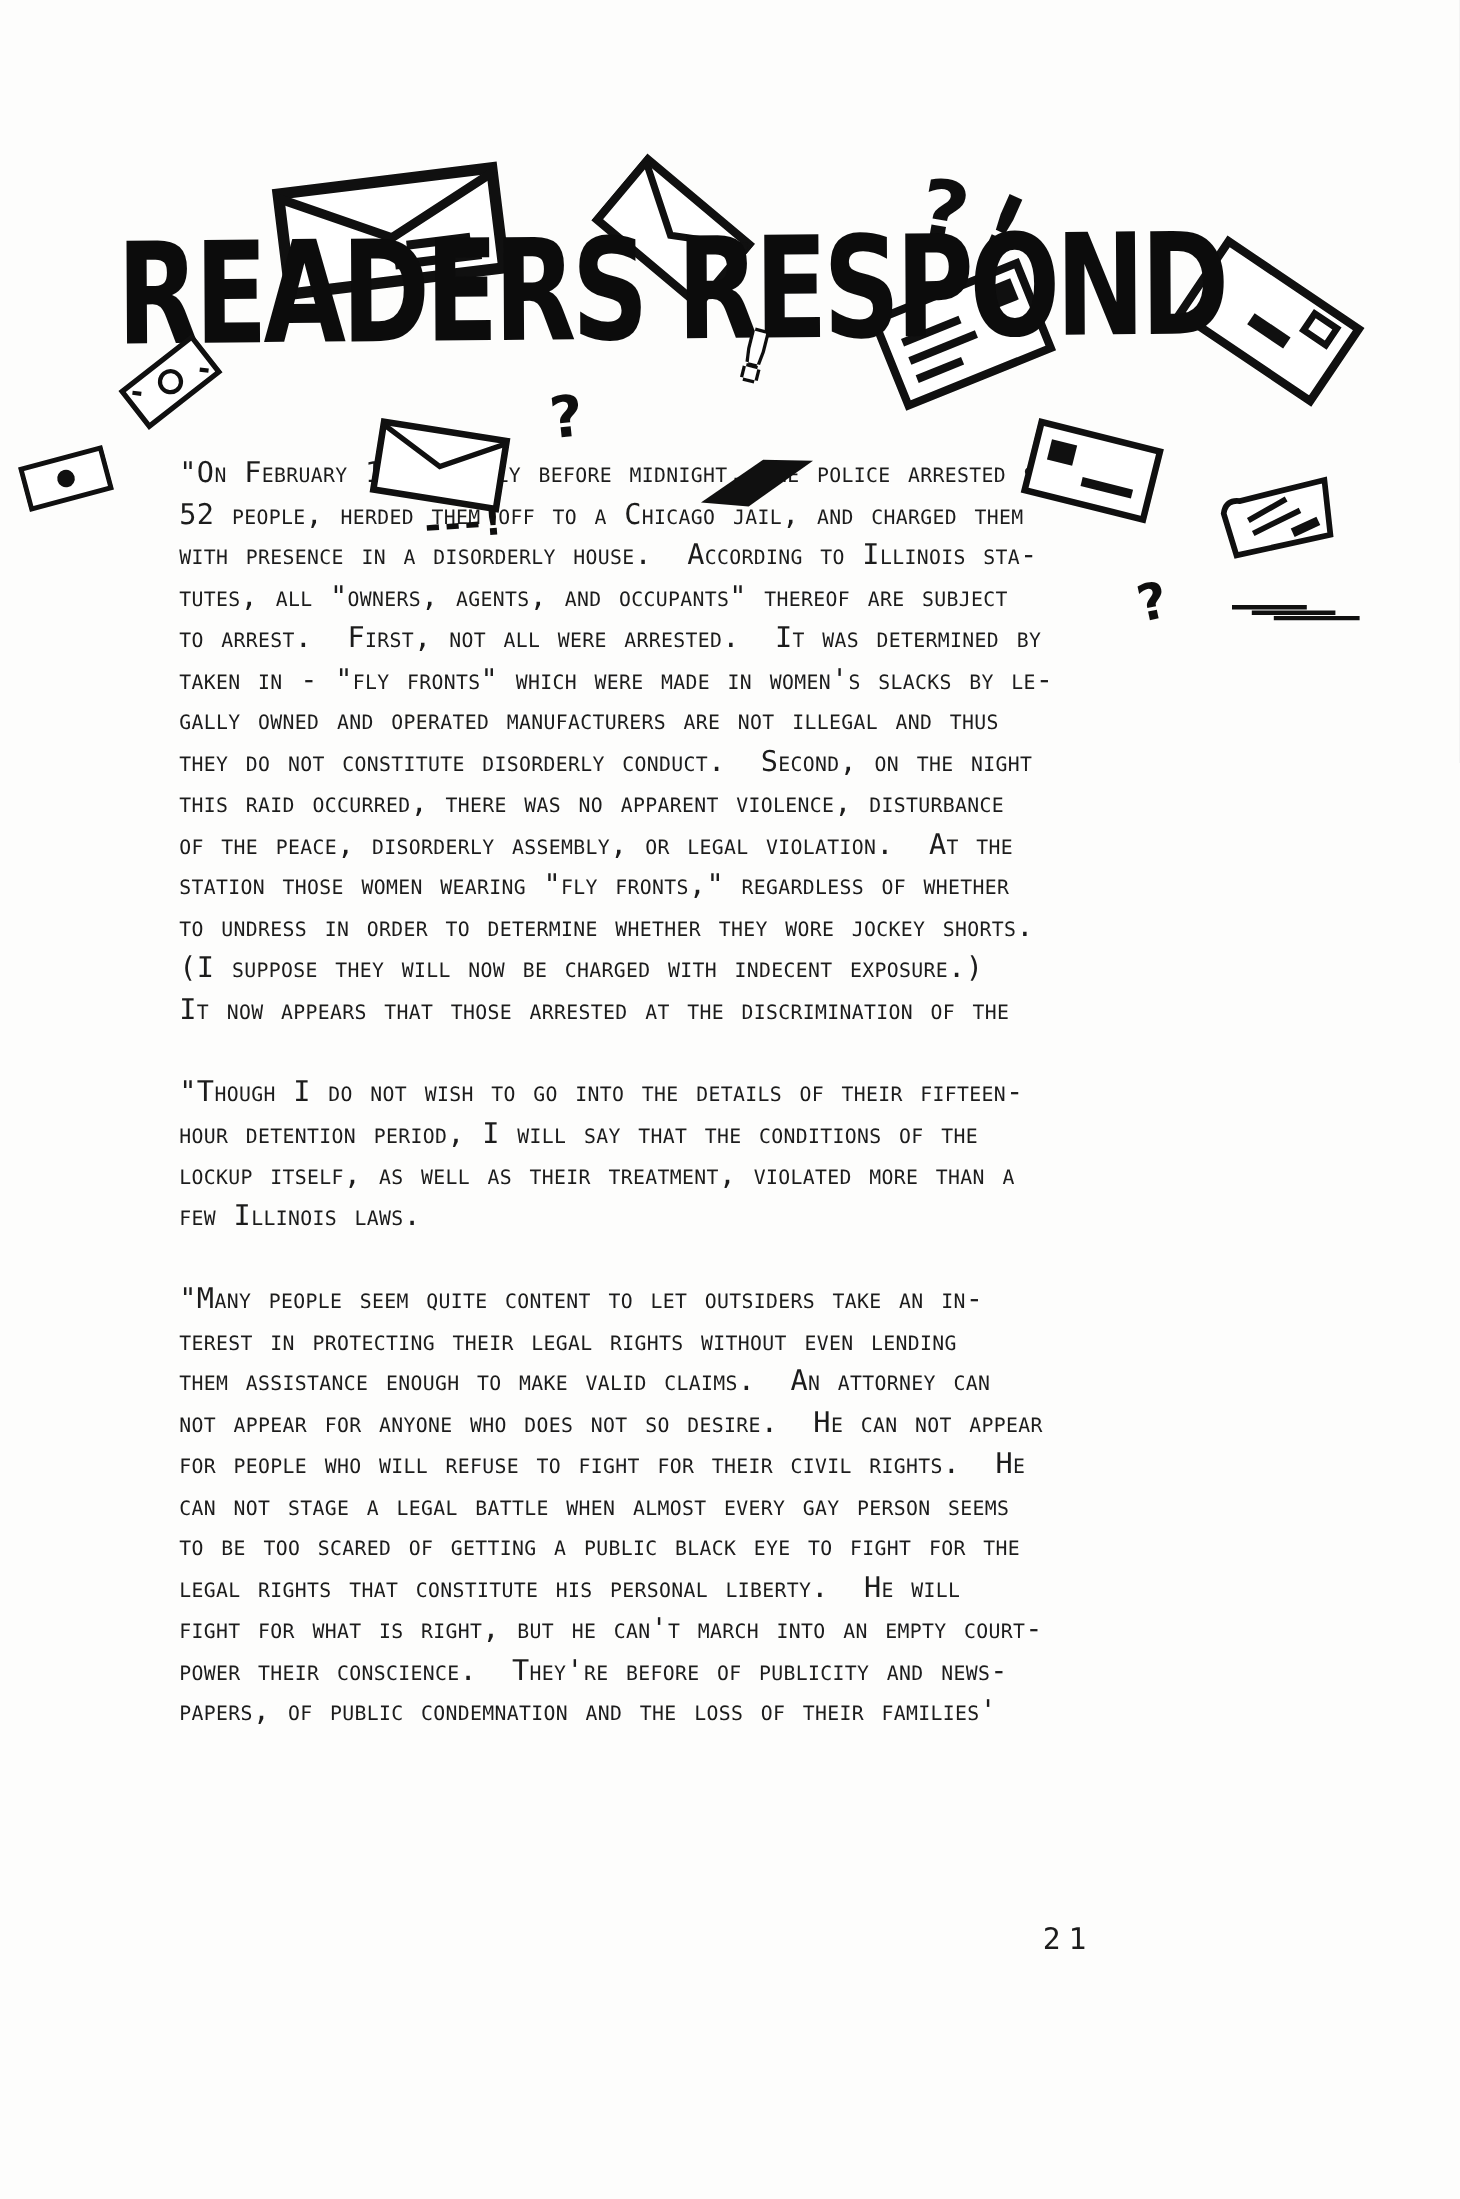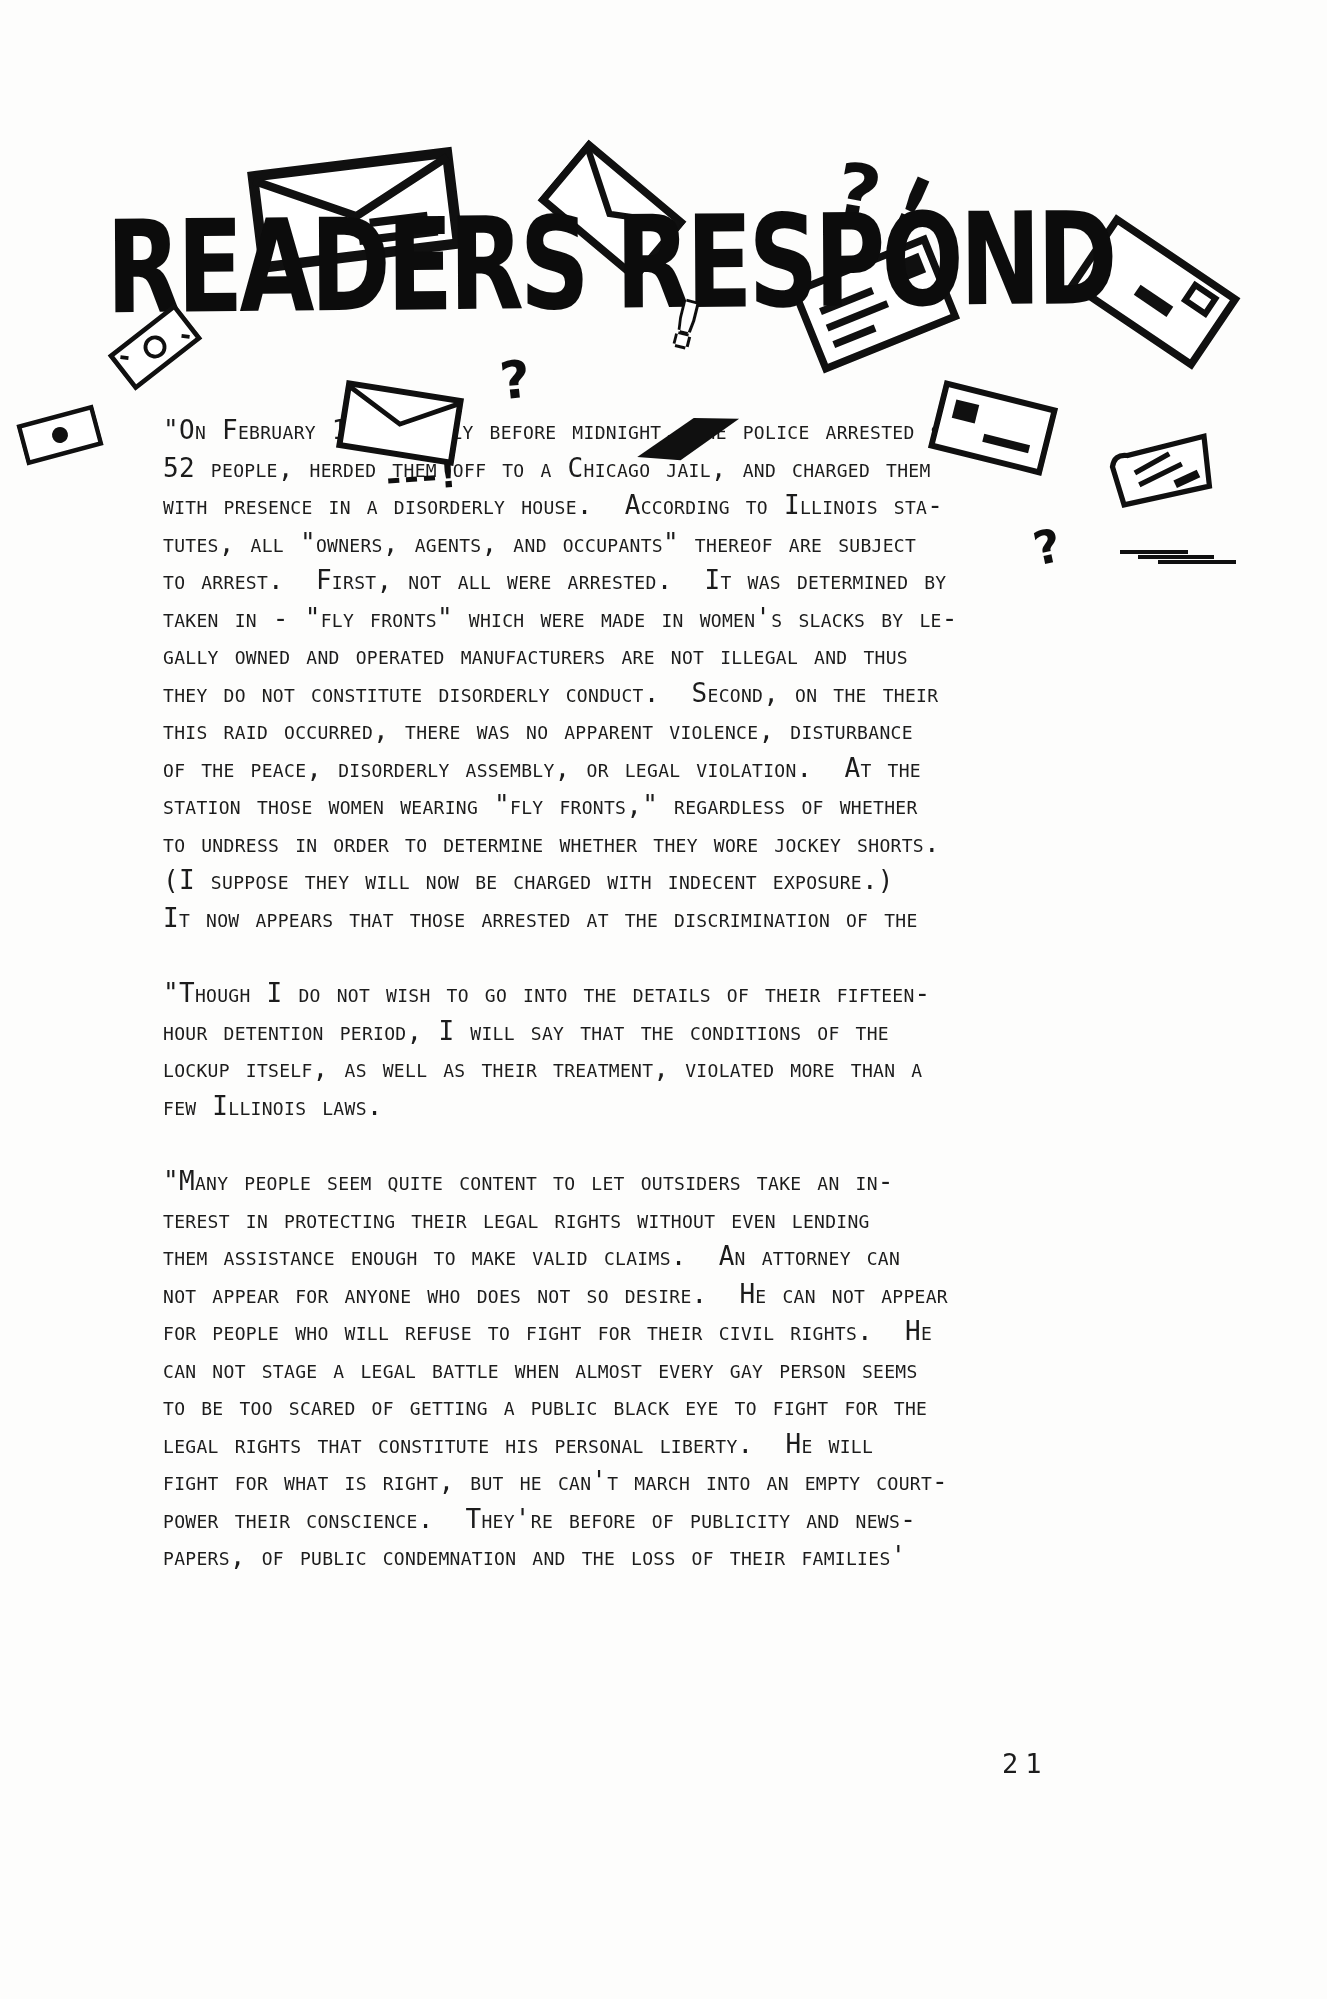--- a/index.html
+++ b/index.html
@@ -55,21 +55,21 @@
     position:absolute;left:163px;top:412px;width:1060px;
     font-size:26px;line-height:37.5px;
     font-variant:small-caps;
     letter-spacing:0.3px;
   }
   .para{margin:0;}
   .para + .para{margin-top:38px;}
   .line{display:block;white-space:pre;}
   
   .page-number{
-    position:absolute;left:1002px;top:1748px;
+    position:absolute;left:948px;top:1748px;
     font-size:27px;letter-spacing:7px;color:#1c1c1c;
   }
 </style>
 </head>
 <body>
 
 <div class="page">
 
   <header class="masthead">
 
@@ -159,21 +159,21 @@
 
   <main class="letter">
     <p class="para">
       <span class="line">"On February 17, shortly before midnight, the police arrested some</span>
       <span class="line">52 people, herded them off to a Chicago jail, and charged them</span>
       <span class="line">with presence in a disorderly house.  According to Illinois sta-</span>
       <span class="line">tutes, all "owners, agents, and occupants" thereof are subject</span>
       <span class="line">to arrest.  First, not all were arrested.  It was determined by</span>
       <span class="line">taken in - "fly fronts" which were made in women's slacks by le-</span>
       <span class="line">gally owned and operated manufacturers are not illegal and thus</span>
-      <span class="line">they do not constitute disorderly conduct.  Second, on the their</span>
+      <span class="line">they do not constitute disorderly conduct.  Second, on the night</span>
       <span class="line">this raid occurred, there was no apparent violence, disturbance</span>
       <span class="line">of the peace, disorderly assembly, or legal violation.  At the</span>
       <span class="line">station those women wearing "fly fronts," regardless of whether</span>
       <span class="line">to undress in order to determine whether they wore jockey shorts.</span>
       <span class="line">(I suppose they will now be charged with indecent exposure.)</span>
       <span class="line">It now appears that those arrested at the discrimination of the</span>
     </p>
     <p class="para">
       <span class="line">"Though I do not wish to go into the details of their fifteen-</span>
       <span class="line">hour detention period, I will say that the conditions of the</span>

